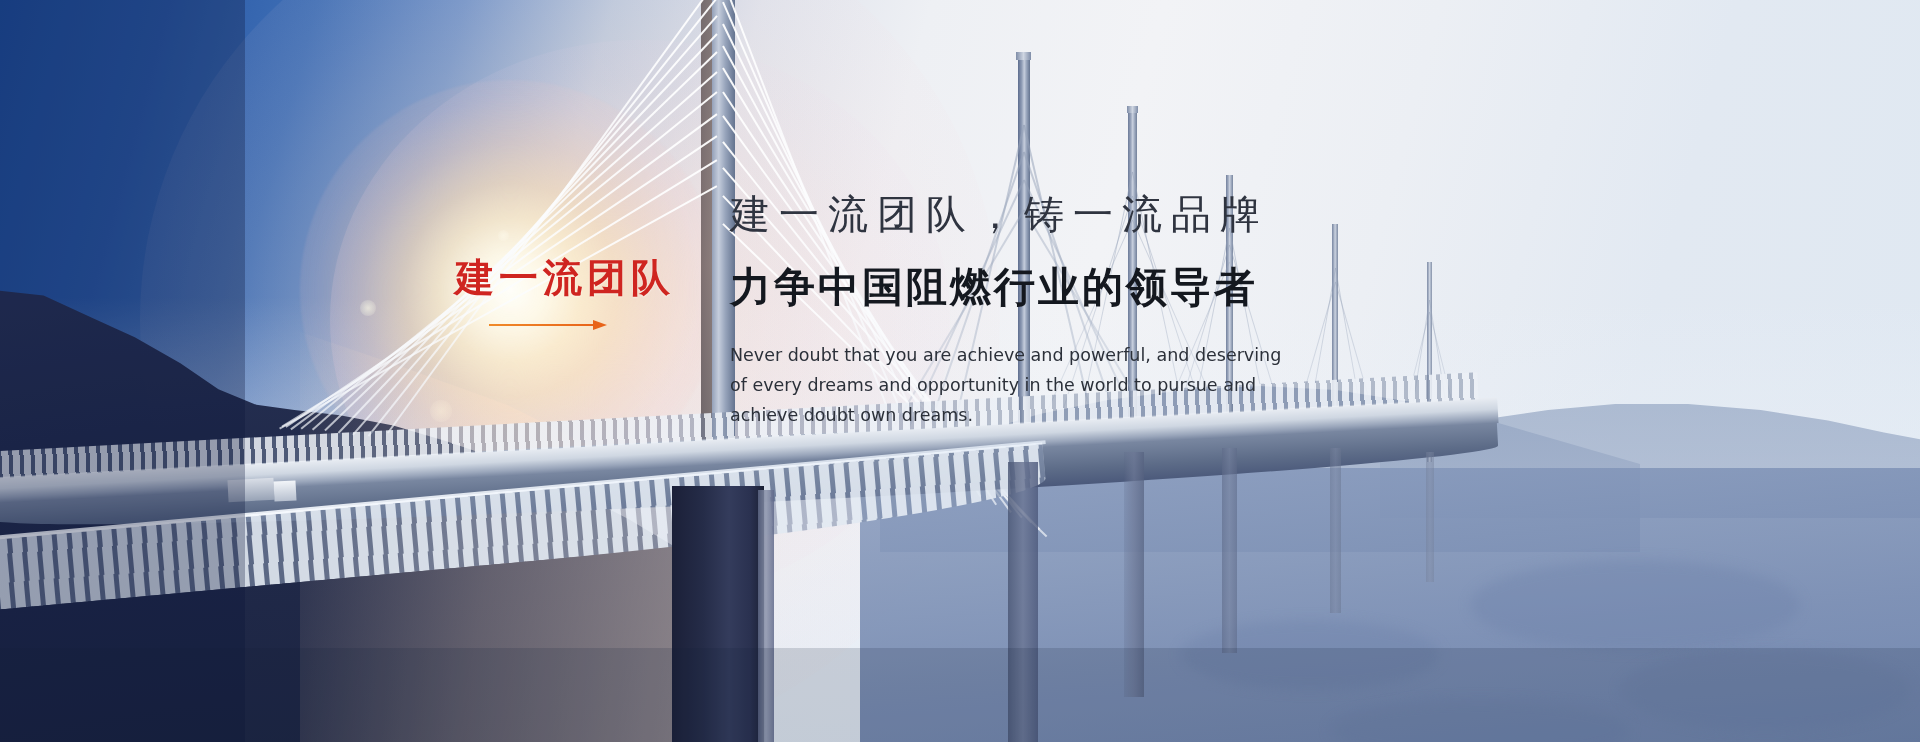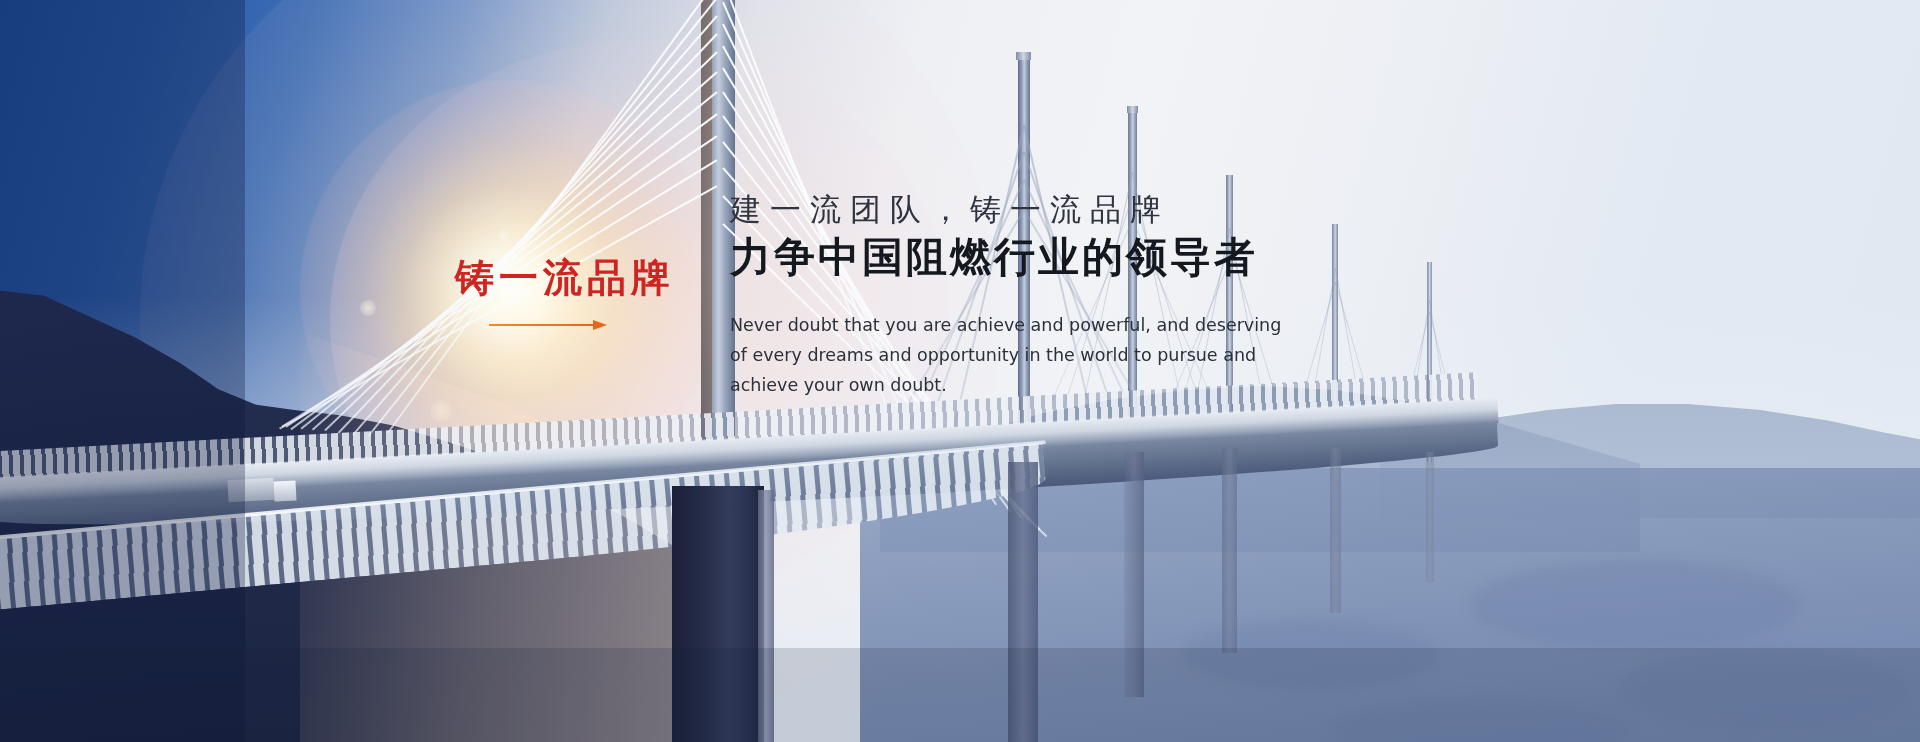--- a/index.html
+++ b/index.html
@@ -191,29 +191,29 @@
     width:0; height:0;
     border-left:14px solid #e8641a;
     border-top:5.5px solid transparent;
     border-bottom:5.5px solid transparent;
   }
 
   .text-block{ position:absolute; left:730px; top:192px; width:720px; }
 
   .headline-sub{
     font-family:"DejaVu Serif","Liberation Serif",serif;
-    font-size:31px;
+    font-size:40px;
     font-weight:400;
     letter-spacing:9px;
     color:#2f3440;
     white-space:nowrap;
     line-height:1.1;
   }
   .headline-main{
-    margin-top:8px;
+    margin-top:28px;
     font-family:"DejaVu Sans","Liberation Sans",sans-serif;
     font-size:41px;
     font-weight:700;
     letter-spacing:3px;
     color:#14181f;
     white-space:nowrap;
     line-height:1.15;
   }
   .desc{
     margin-top:29px;
@@ -344,32 +344,32 @@
     <div class="pier" style="left:1426px;top:452px;width:8px;height:130px;background:linear-gradient(90deg,#727d96,#848fa8,#727d96);opacity:.42;"></div>
 
   </div>
 
   <div class="tint-left"></div>
   <div class="tint-bottom"></div>
 
   <div class="content">
 
     <div class="logo-block">
-      <div class="logo-text">铸一流品牌</div>
+      <div class="logo-text">建一流团队</div>
       <div class="logo-arrow">
         <span class="shaft"></span>
         <span class="head"></span>
       </div>
     </div>
 
     <div class="text-block">
       <div class="headline-sub">建一流团队，铸一流品牌</div>
       <div class="headline-main">力争中国阻燃行业的领导者</div>
       <div class="desc">
         <span class="ln">Never doubt that you are achieve and powerful, and deserving</span>
         <span class="ln"> of every dreams and opportunity in the world to pursue and</span>
-        <span class="ln">achieve your own doubt.</span>
+        <span class="ln">achieve doubt own dreams.</span>
       </div>
     </div>
 
   </div>
 
 </div>
 
 </body></html>

